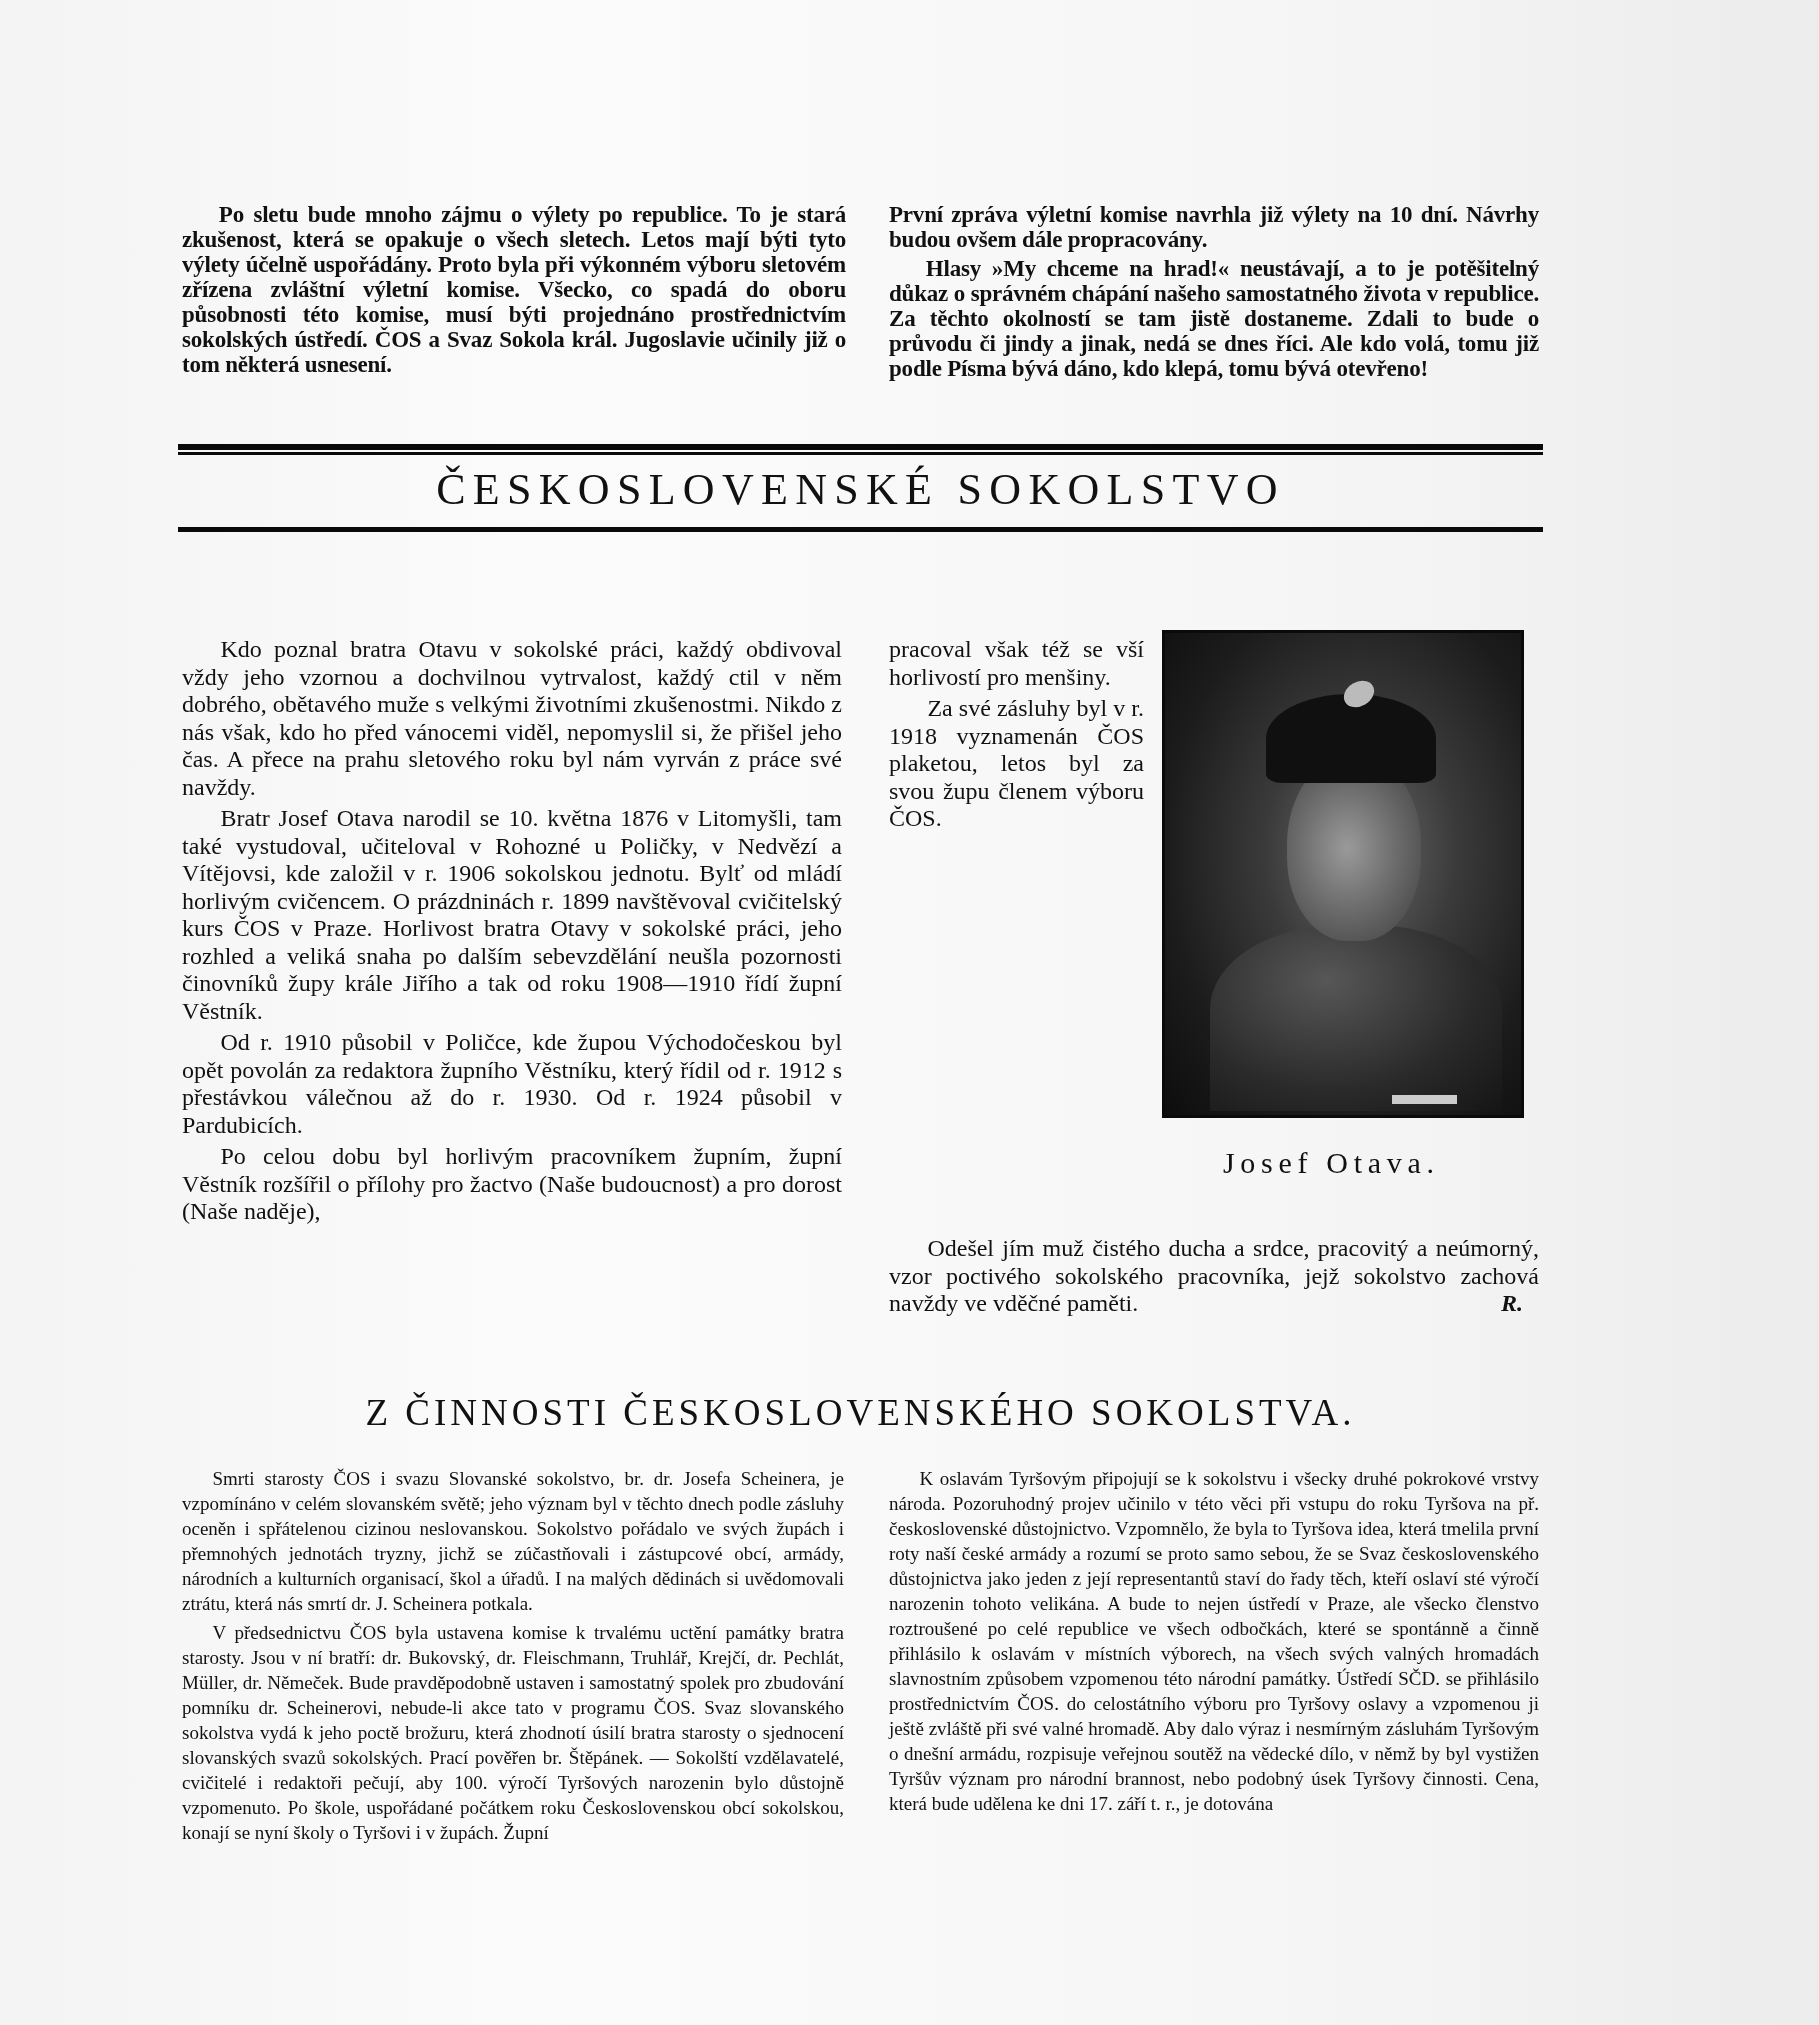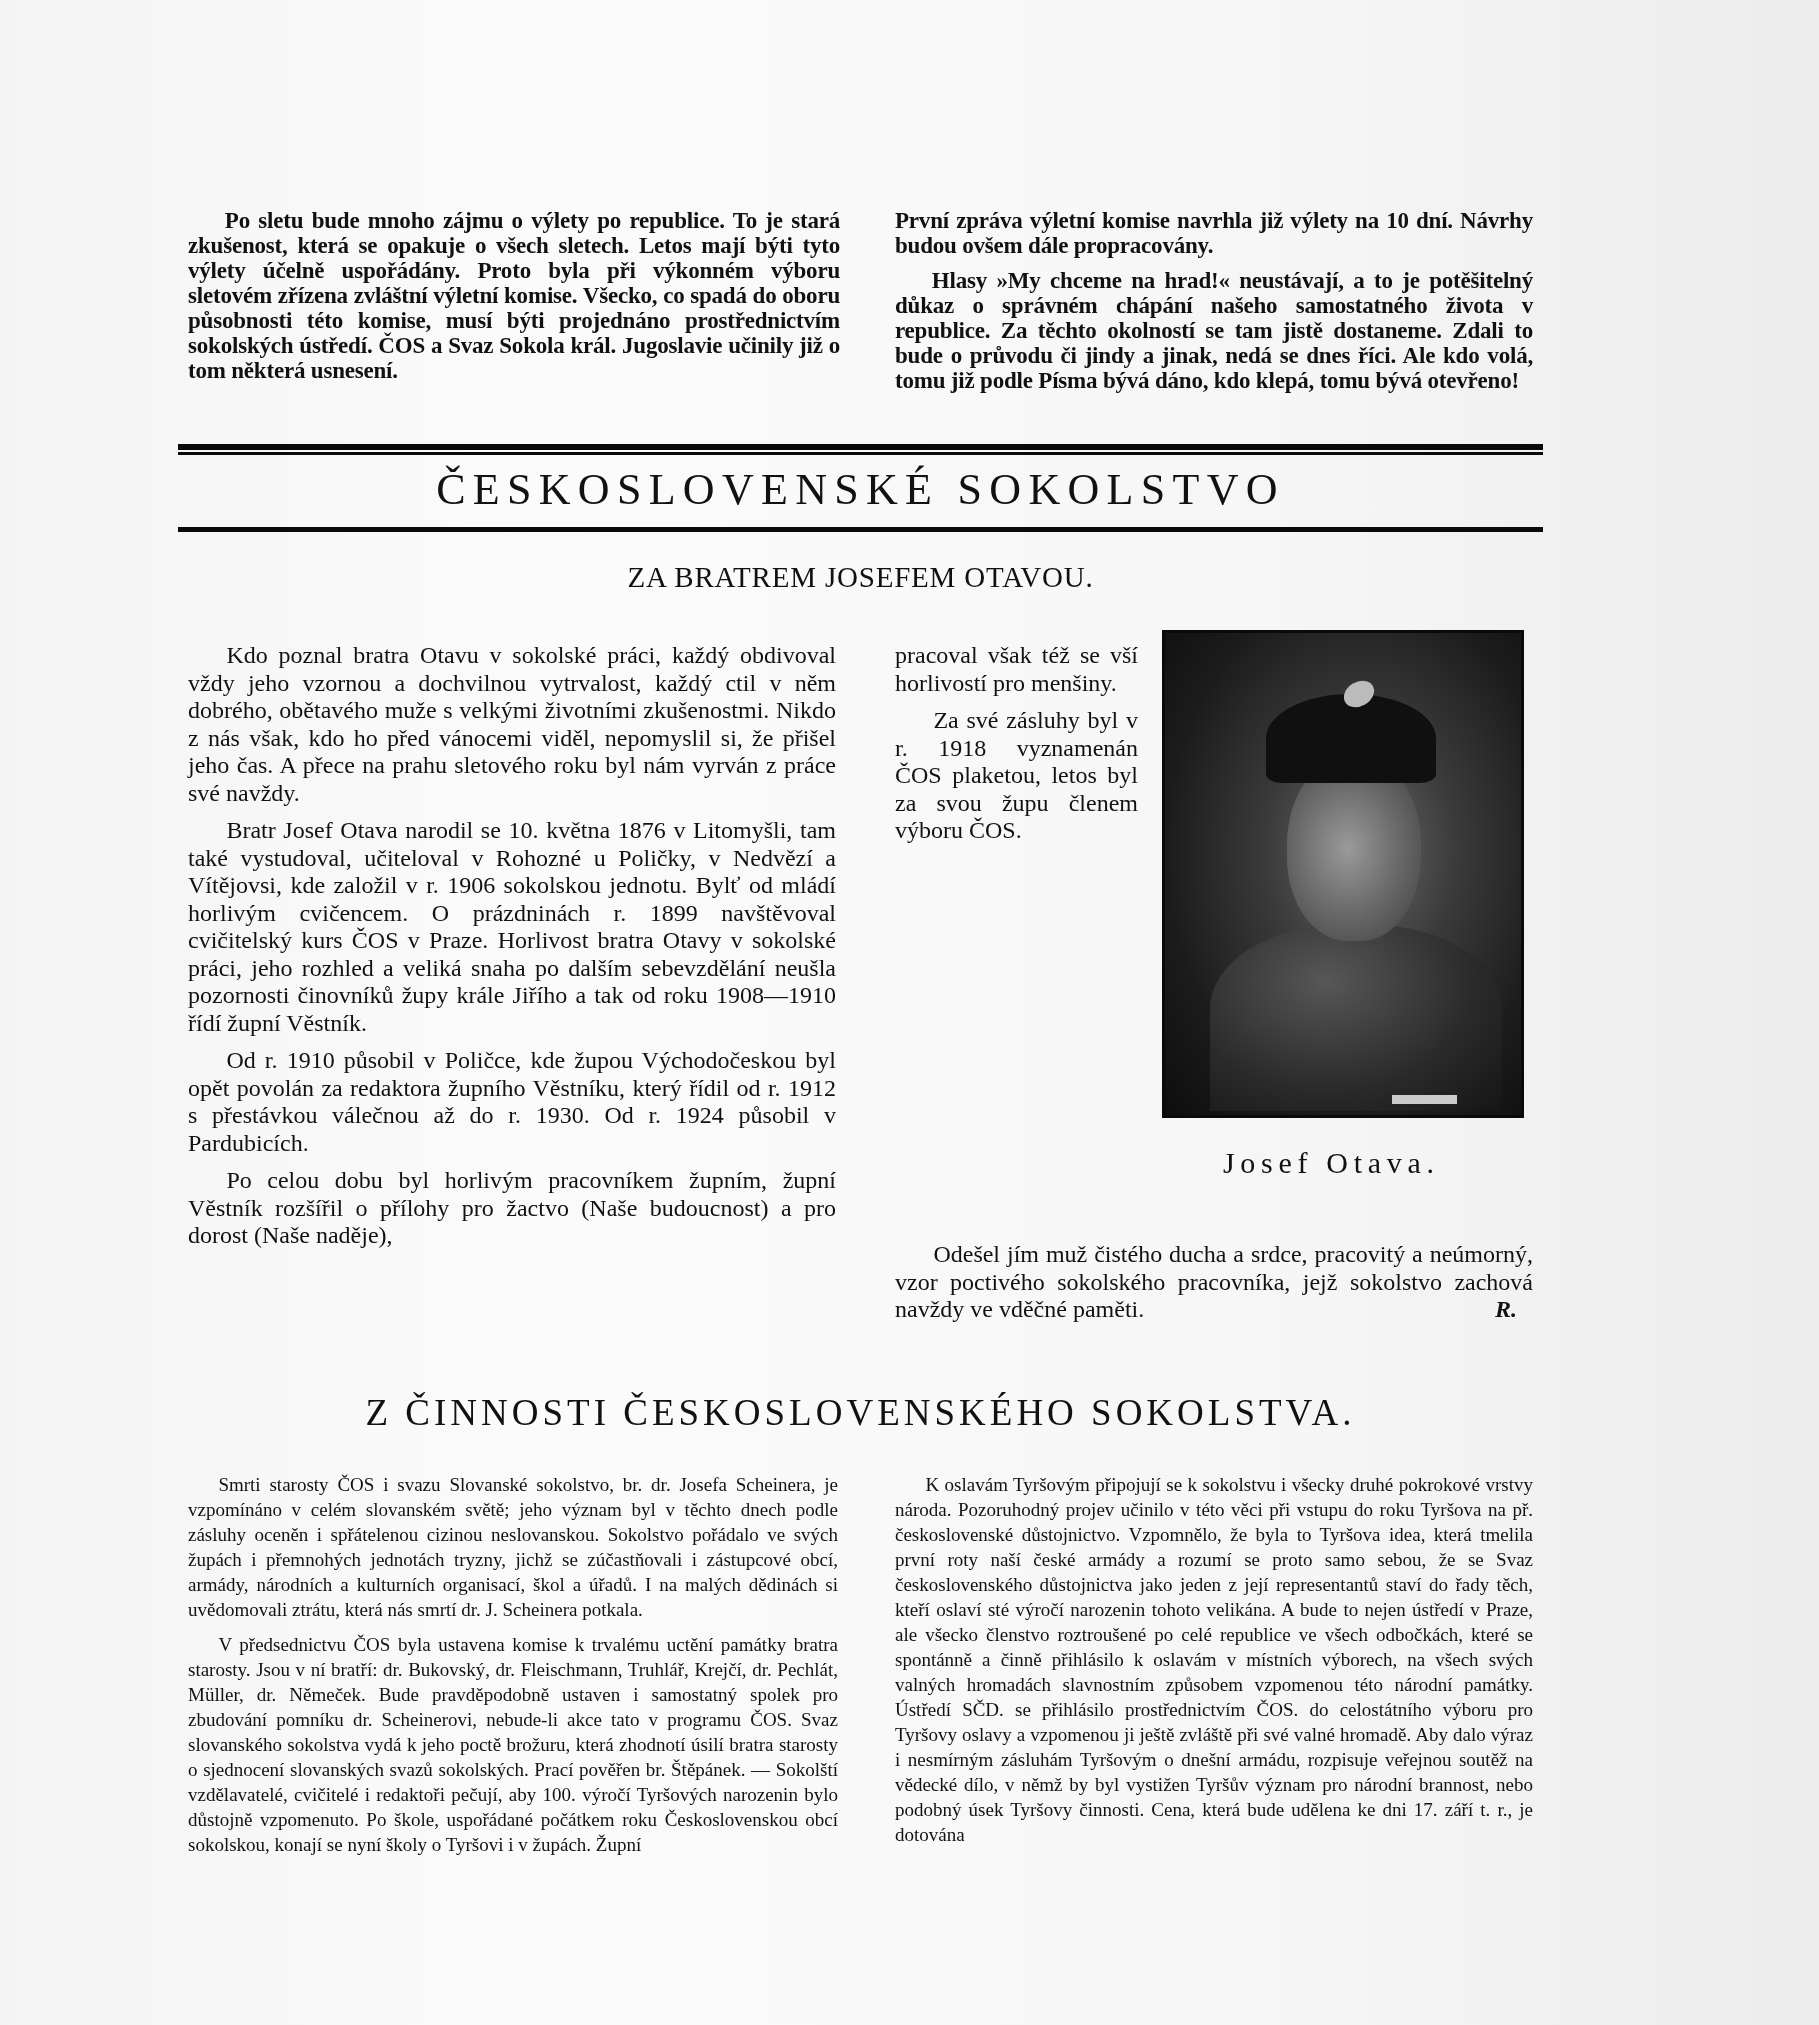--- a/index.html
+++ b/index.html
@@ -9,21 +9,21 @@
     position: relative;
     overflow: hidden;
     font-family: "Liberation Serif", "DejaVu Serif", serif;
     color: #111;
   }
   .page {
     position: absolute; left: 0; top: 0; width: 1820px; height: 2353px;
     background: linear-gradient(90deg, #f4f4f4 0%, #fbfbfb 30%, #f6f6f6 70%, #ececec 100%);
   }
   .col { position: absolute; text-align: justify; }
-  .col p { margin: 10px; text-indent: 1.6em; }
+  .col p { margin: 4px; text-indent: 1.6em; }
   .top-text { font-size: 23px; line-height: 25px; font-weight: bold; letter-spacing: -0.2px; }
   .body-text { font-size: 24px; line-height: 27.5px; }
   .body2-text { font-size: 19px; line-height: 25px; }
   .rule { position: absolute; left: 178px; width: 1365px; background: #0a0a0a; }
   .section-title {
     position: absolute; left: 178px; width: 1365px; text-align: center;
     font-size: 44px; letter-spacing: 7.3px; font-weight: normal;
   }
   .article-title {
     position: absolute; left: 178px; width: 1365px; text-align: center;
@@ -72,21 +72,20 @@
   <div class="col top-text" style="left:885px; top:198px; width:658px;">
     <p style="text-indent:0">První zpráva výletní komise navrhla již výlety na 10 dní. Návrhy budou ovšem dále propracovány.</p>
     <p>Hlasy »My chceme na hrad!« neustávají, a to je potěšitelný důkaz o správném chápání našeho samostatného života v republice. Za těchto okolností se tam jistě dostaneme. Zdali to bude o průvodu či jindy a jinak, nedá se dnes říci. Ale kdo volá, tomu již podle Písma bývá dáno, kdo klepá, tomu bývá otevřeno!</p>
   </div>
 
   <div class="rule" style="top:444px; height:5.7px;"></div>
   <div class="rule" style="top:452px; height:2.8px;"></div>
   <div class="section-title" style="top:464px;">ČESKOSLOVENSKÉ SOKOLSTVO</div>
   <div class="rule" style="top:527px; height:4.5px;"></div>
 
-  <div class="article-title" style="top:561px;">ZA BRATREM JOSEFEM OTAVOU.</div>
 
   <div class="col body-text" style="left:178px; top:632px; width:668px;">
     <p>Kdo poznal bratra Otavu v sokolské práci, každý obdivoval vždy jeho vzornou a dochvilnou vytrvalost, každý ctil v něm dobrého, obětavého muže s velkými životními zkušenostmi. Nikdo z nás však, kdo ho před vánocemi viděl, nepomyslil si, že přišel jeho čas. A přece na prahu sletového roku byl nám vyrván z práce své navždy.</p>
     <p>Bratr Josef Otava narodil se 10. května 1876 v Litomyšli, tam také vystudoval, učiteloval v Rohozné u Poličky, v Nedvězí a Vítějovsi, kde založil v r. 1906 sokolskou jednotu. Bylť od mládí horlivým cvičencem. O prázdninách r. 1899 navštěvoval cvičitelský kurs ČOS v Praze. Horlivost bratra Otavy v sokolské práci, jeho rozhled a veliká snaha po dalším sebevzdělání neušla pozornosti činovníků župy krále Jiřího a tak od roku 1908—1910 řídí župní Věstník.</p>
     <p>Od r. 1910 působil v Poličce, kde župou Východočeskou byl opět povolán za redaktora župního Věstníku, který řídil od r. 1912 s přestávkou válečnou až do r. 1930. Od r. 1924 působil v Pardubicích.</p>
     <p>Po celou dobu byl horlivým pracovníkem župním, župní Věstník rozšířil o přílohy pro žactvo (Naše budoucnost) a pro dorost (Naše naděje),</p>
   </div>
 
   <div class="col body-text" style="left:885px; top:632px; width:263px; text-align:justify;">
     <p style="text-indent:0">pracoval však též se vší horlivostí pro menšiny.</p>

